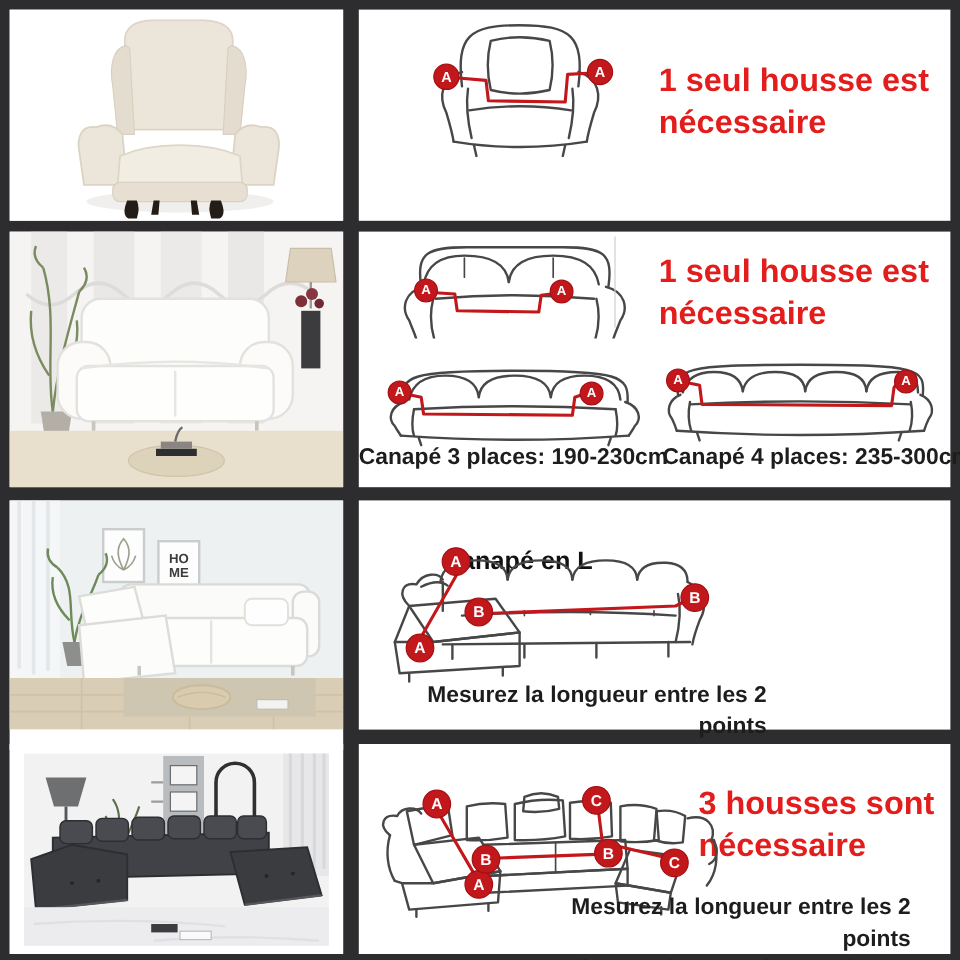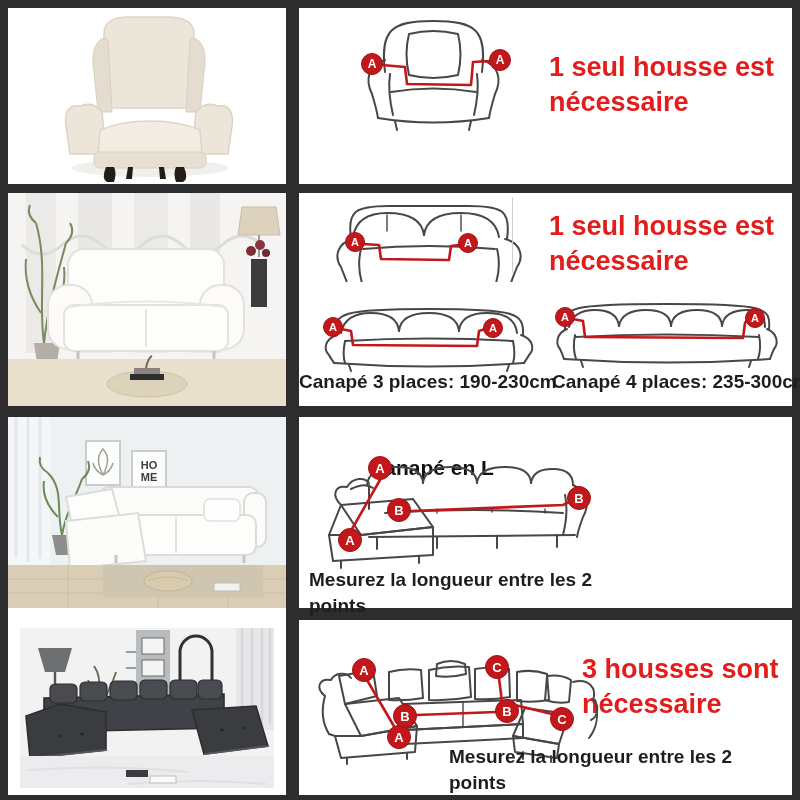--- a/index.html
+++ b/index.html
@@ -3,21 +3,21 @@
 <meta charset="utf-8">
 <style>
   html,body{margin:0;padding:0;background:#2d2d2f;}
   .canvas{position:relative;width:800px;height:800px;background:#2d2d2f;overflow:hidden;
           font-family:"Liberation Sans", sans-serif;}
   .panel{position:absolute;background:#ffffff;}
   .abs{position:absolute;}
   .headline{color:#e31c1c;font-weight:bold;font-size:27px;line-height:1.3;text-align:left;}
   .label{color:#1d1d1d;font-weight:bold;font-size:19px;text-align:center;white-space:nowrap;}
   .title{color:#111111;font-weight:bold;font-size:21px;text-align:center;white-space:nowrap;margin-top:28px;}
-  .caption2{color:#1d1d1d;font-weight:bold;font-size:19px;line-height:1.35;text-align:left;}
+  .caption2{color:#1d1d1d;font-weight:bold;font-size:19px;line-height:1.35;text-align:right;}
   .vdiv{position:absolute;width:1px;background:#cfcfcf;}
   svg{display:block;}
   .sk{stroke:#474747;stroke-width:2;fill:none;stroke-linecap:round;stroke-linejoin:round;}
   .skf{stroke:#474747;stroke-width:2;fill:#ffffff;stroke-linecap:round;stroke-linejoin:round;}
   .red{stroke:#c2181c;stroke-width:2.6;fill:none;stroke-linecap:round;stroke-linejoin:round;}
   .mc{fill:#c2181c;stroke:#a31014;stroke-width:1;}
   .ml{fill:#ffffff;font-family:"Liberation Sans",sans-serif;font-weight:bold;text-anchor:middle;dominant-baseline:central;}
 </style>
 </head>
 <body>

